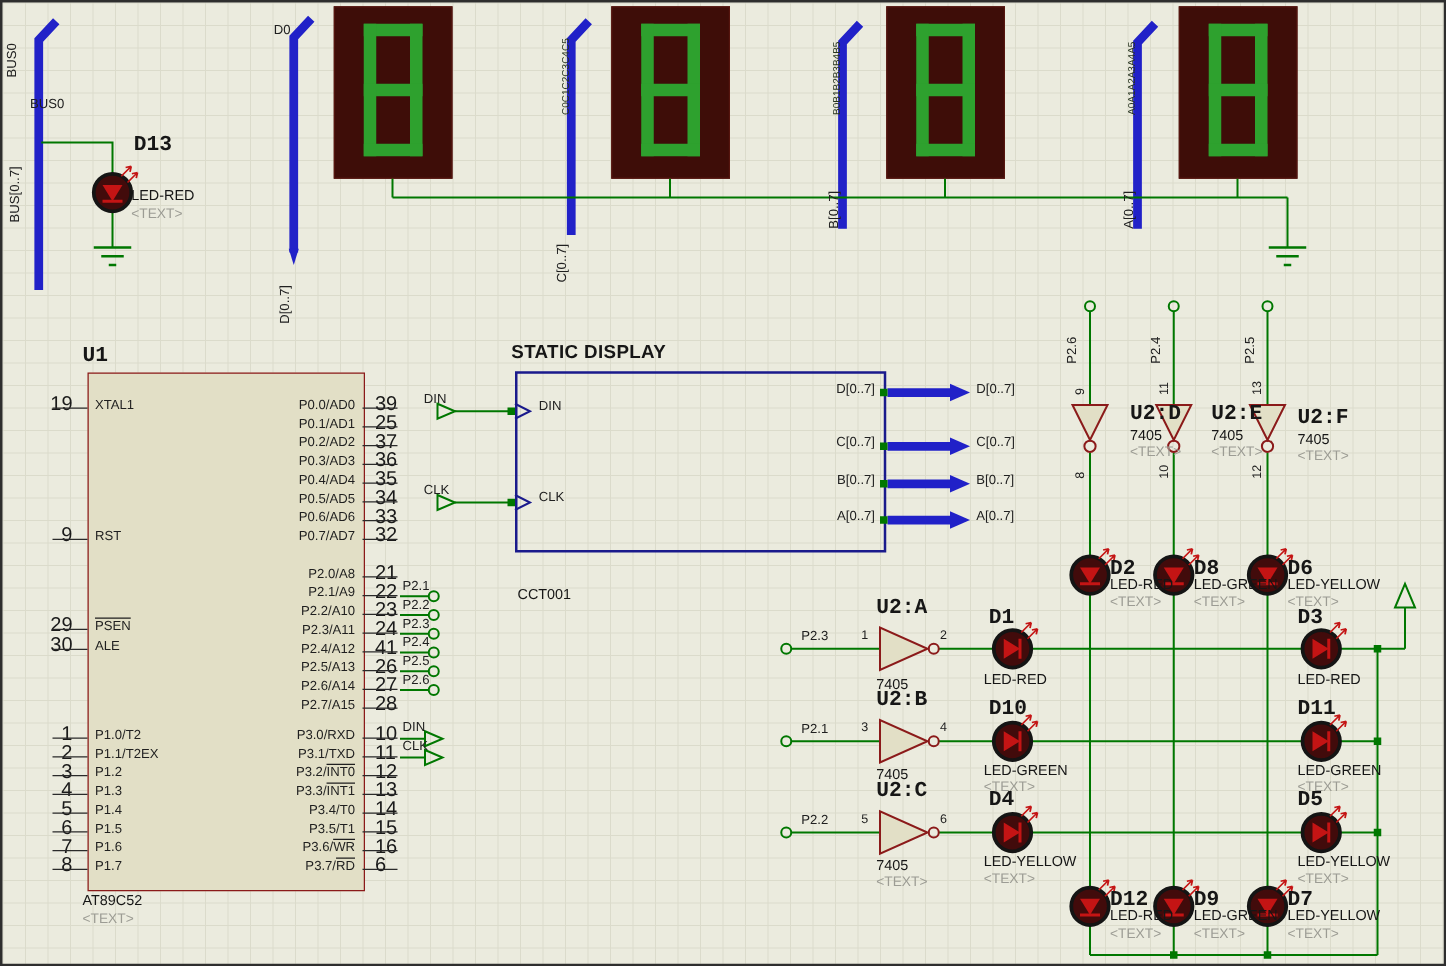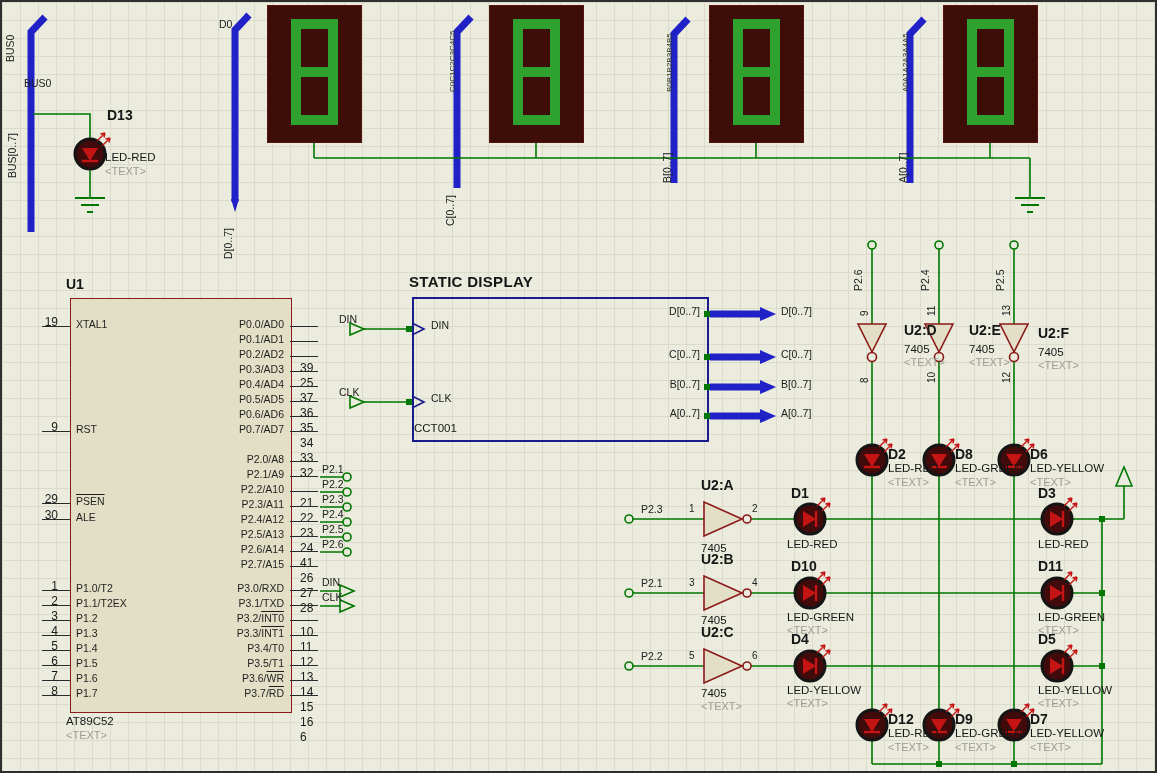--- a/index.html
+++ b/index.html
@@ -11,39 +11,39 @@
     background-size:18px 18px;
     border:2px solid #2E2E2E;
     font-family:"Liberation Sans",sans-serif;
   }
   svg.overlay{position:absolute;left:0;top:0;z-index:4;}
   .sevenseg{position:absolute;top:3px;width:95px;height:138px;background:#3E0D08;border:1px solid #55150E;box-sizing:border-box;z-index:1;}
   .chip{position:absolute;left:68px;top:296px;width:222px;height:415px;background:#E2DFC6;border:1.6px solid #8B1A1A;box-sizing:border-box;z-index:2;}
   .sdblock{position:absolute;left:410px;top:295px;width:297px;height:145px;border:2px solid #1A1A8C;box-sizing:border-box;z-index:2;}
   
   .L{position:absolute;z-index:7;font-size:11.5px;color:#161616;white-space:nowrap;line-height:1.05;}
-  .ref{font-weight:bold;font-size:14px;}
+  .ref{font-weight:bold;font-size:17px;font-family:Liberation Mono, monospace;}
   .val{font-size:11.5px;text-align:right;}
   .ph{color:#9C9C94;font-size:11px;}
   .nl{font-size:10.5px;color:#202020;}
   .pn{font-size:10px;color:#202020;}
   .title{font-weight:bold;font-size:15px;letter-spacing:.3px;}
   .rot{transform-origin:0 0;transform:rotate(-90deg);}
   .tiny{font-size:8px;letter-spacing:0;color:#27331f;}
   .r{text-align:right;width:62px;}
   .ovl{text-decoration:overline;}
   
   .pins{position:absolute;z-index:6;}
   .pins-left{left:34px;width:240px;}
   .pins-right{left:150px;width:190px;}
   .pin-row{position:relative;height:15px;}
   .g16 .pin-row{height:16px;}
-  .pin-row .pnum{position:absolute;top:-2px;font-size:12px;color:#1a1a1a;}
+  .pin-row .pnum{position:absolute;top:-2px;font-size:16px;color:#1a1a1a;}
   .pins-left .pnum{left:-8px;width:30px;text-align:right;}
-  .pins-right .pnum{left:148px;width:28px;text-align:left;margin-top:46px;}
+  .pins-right .pnum{left:148px;width:28px;text-align:left;}
   .pin-row .pstub{position:absolute;top:9px;width:28px;border-top:1.6px solid #2a2a2a;}
   .pins-left .pstub{left:6px;}
   .pins-right .pstub{left:138px;}
   .pin-row .pname{position:absolute;top:1px;font-size:10.5px;color:#1f1f1f;white-space:nowrap;}
   .pins-left .pname{left:40px;}
   .pins-right .pname{left:0;width:132px;text-align:right;}
 </style>
 </head>
 <body>
 
@@ -418,21 +418,21 @@
   <div class="L nl" style="left:320px;top:462px">P2.1</div>
   <div class="L nl" style="left:320px;top:477px">P2.2</div>
   <div class="L nl" style="left:320px;top:492px">P2.3</div>
   <div class="L nl" style="left:320px;top:507px">P2.4</div>
   <div class="L nl" style="left:320px;top:522px">P2.5</div>
   <div class="L nl" style="left:320px;top:537px">P2.6</div>
   <div class="L nl" style="left:320px;top:575px">DIN</div>
   <div class="L nl" style="left:320px;top:590px">CLK</div>
 
   <div class="L title" style="left:407px;top:272px">STATIC DISPLAY</div>
-  <div class="L val" style="left:412px;top:420px">CCT001</div>
+  <div class="L val" style="left:412px;top:468px">CCT001</div>
   <div class="L nl" style="left:337px;top:312px">DIN</div>
   <div class="L nl" style="left:337px;top:385px">CLK</div>
   <div class="L nl" style="left:429px;top:318px">DIN</div>
   <div class="L nl" style="left:429px;top:391px">CLK</div>
   <div class="L nl r" style="left:636px;top:304px">D[0..7]</div>
   <div class="L nl r" style="left:636px;top:347px">C[0..7]</div>
   <div class="L nl r" style="left:636px;top:377px">B[0..7]</div>
   <div class="L nl r" style="left:636px;top:406px">A[0..7]</div>
   <div class="L nl" style="left:779px;top:304px">D[0..7]</div>
   <div class="L nl" style="left:779px;top:347px">C[0..7]</div>

